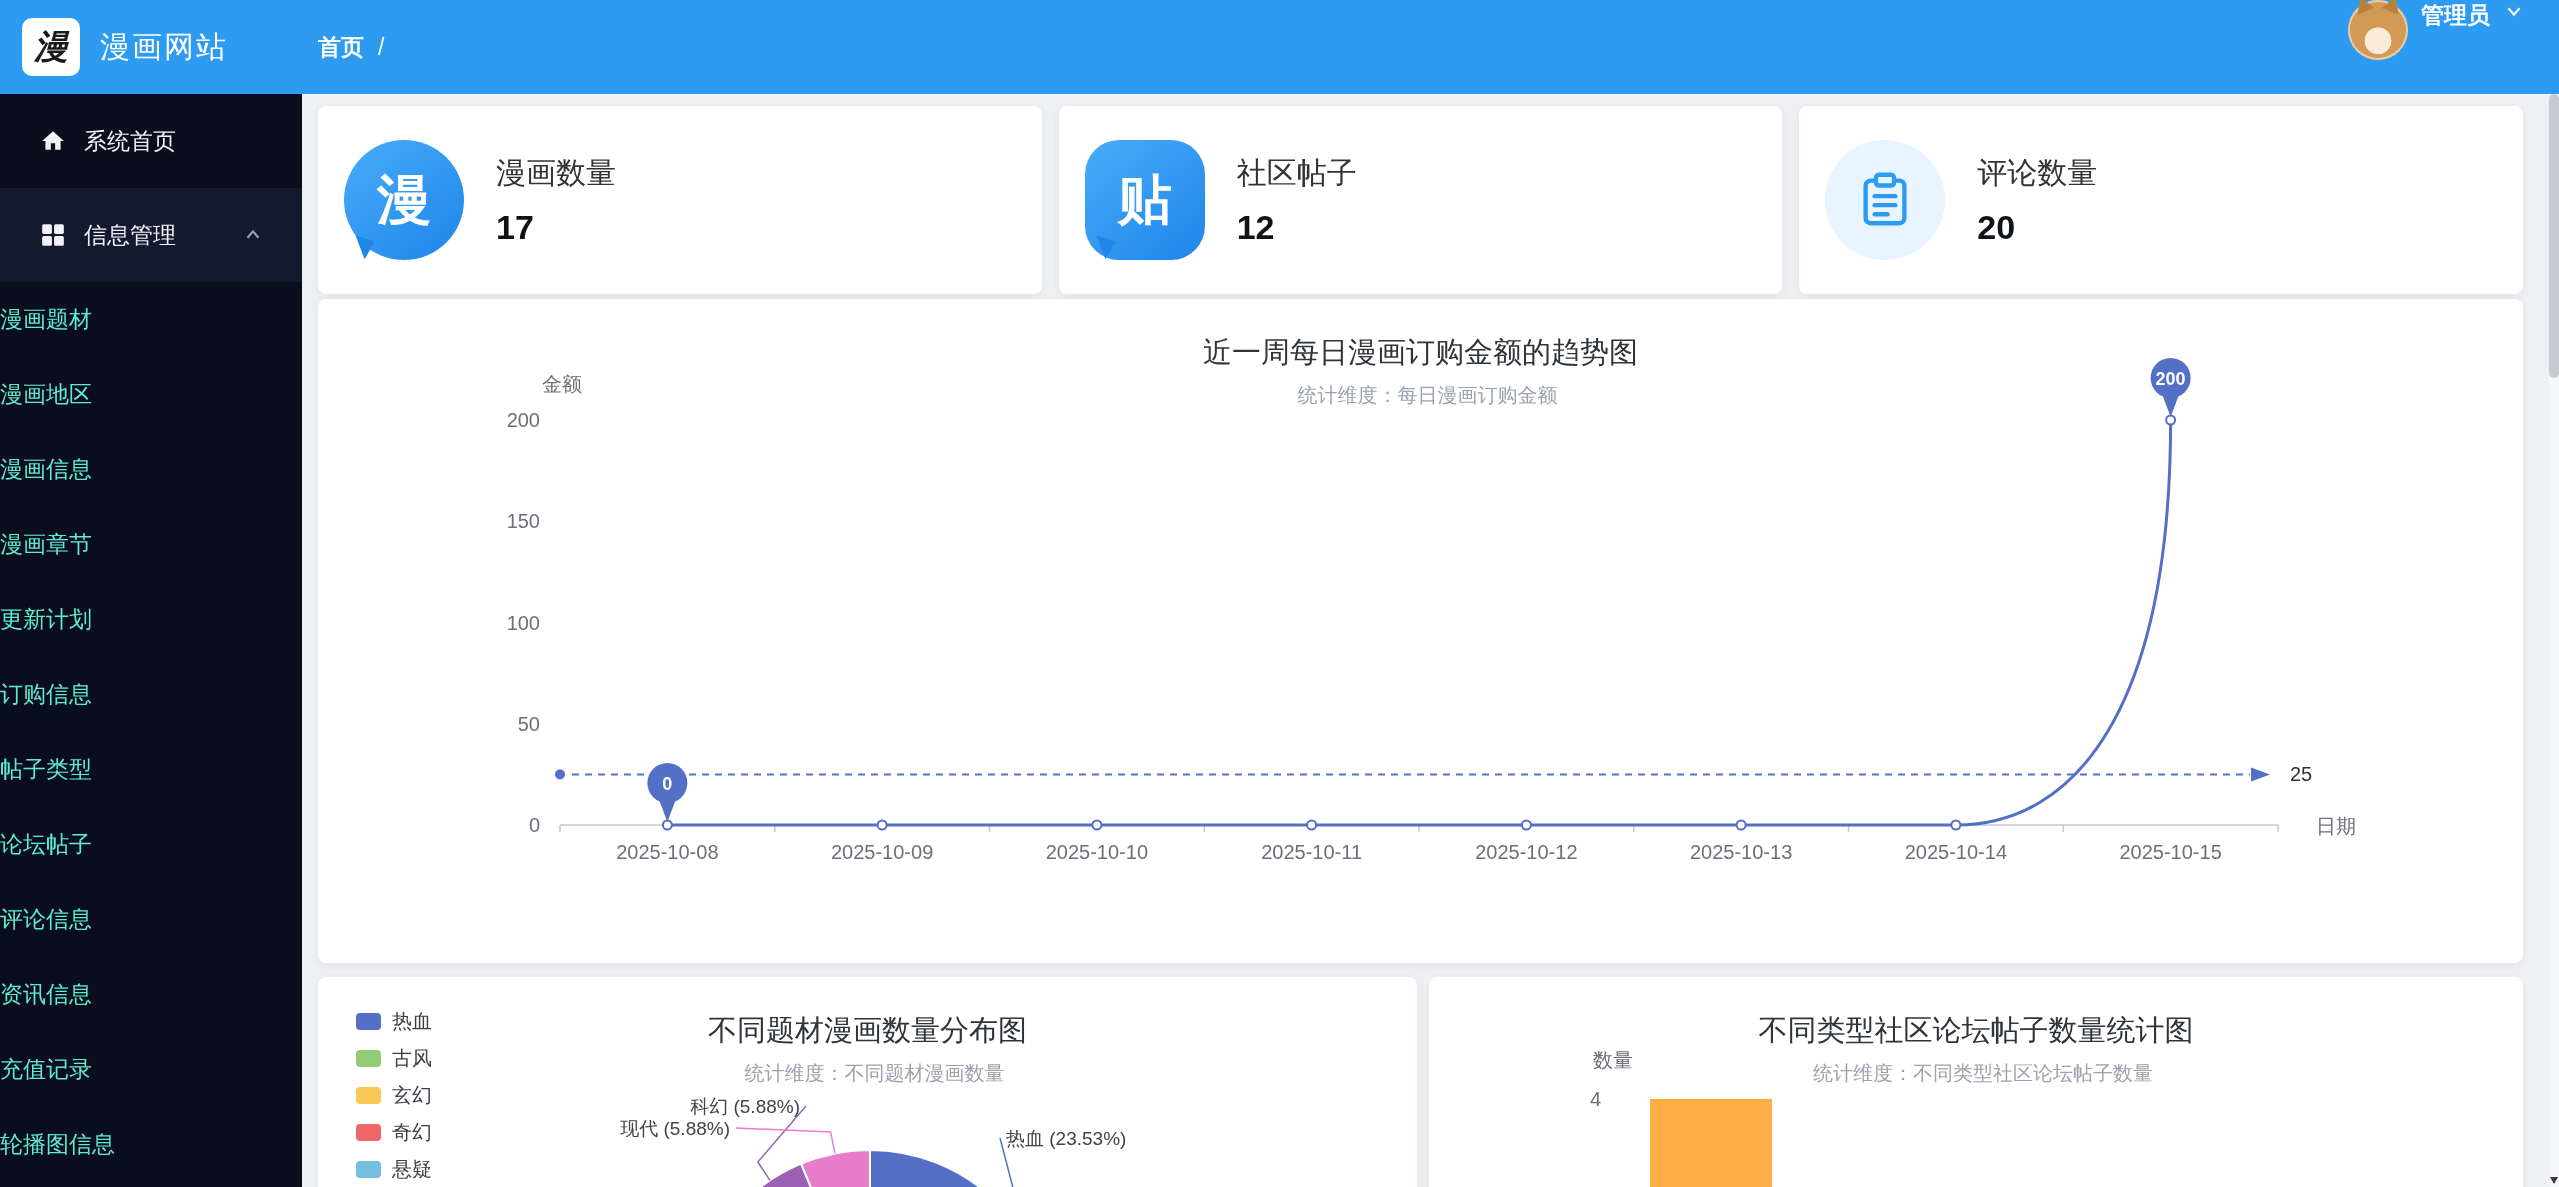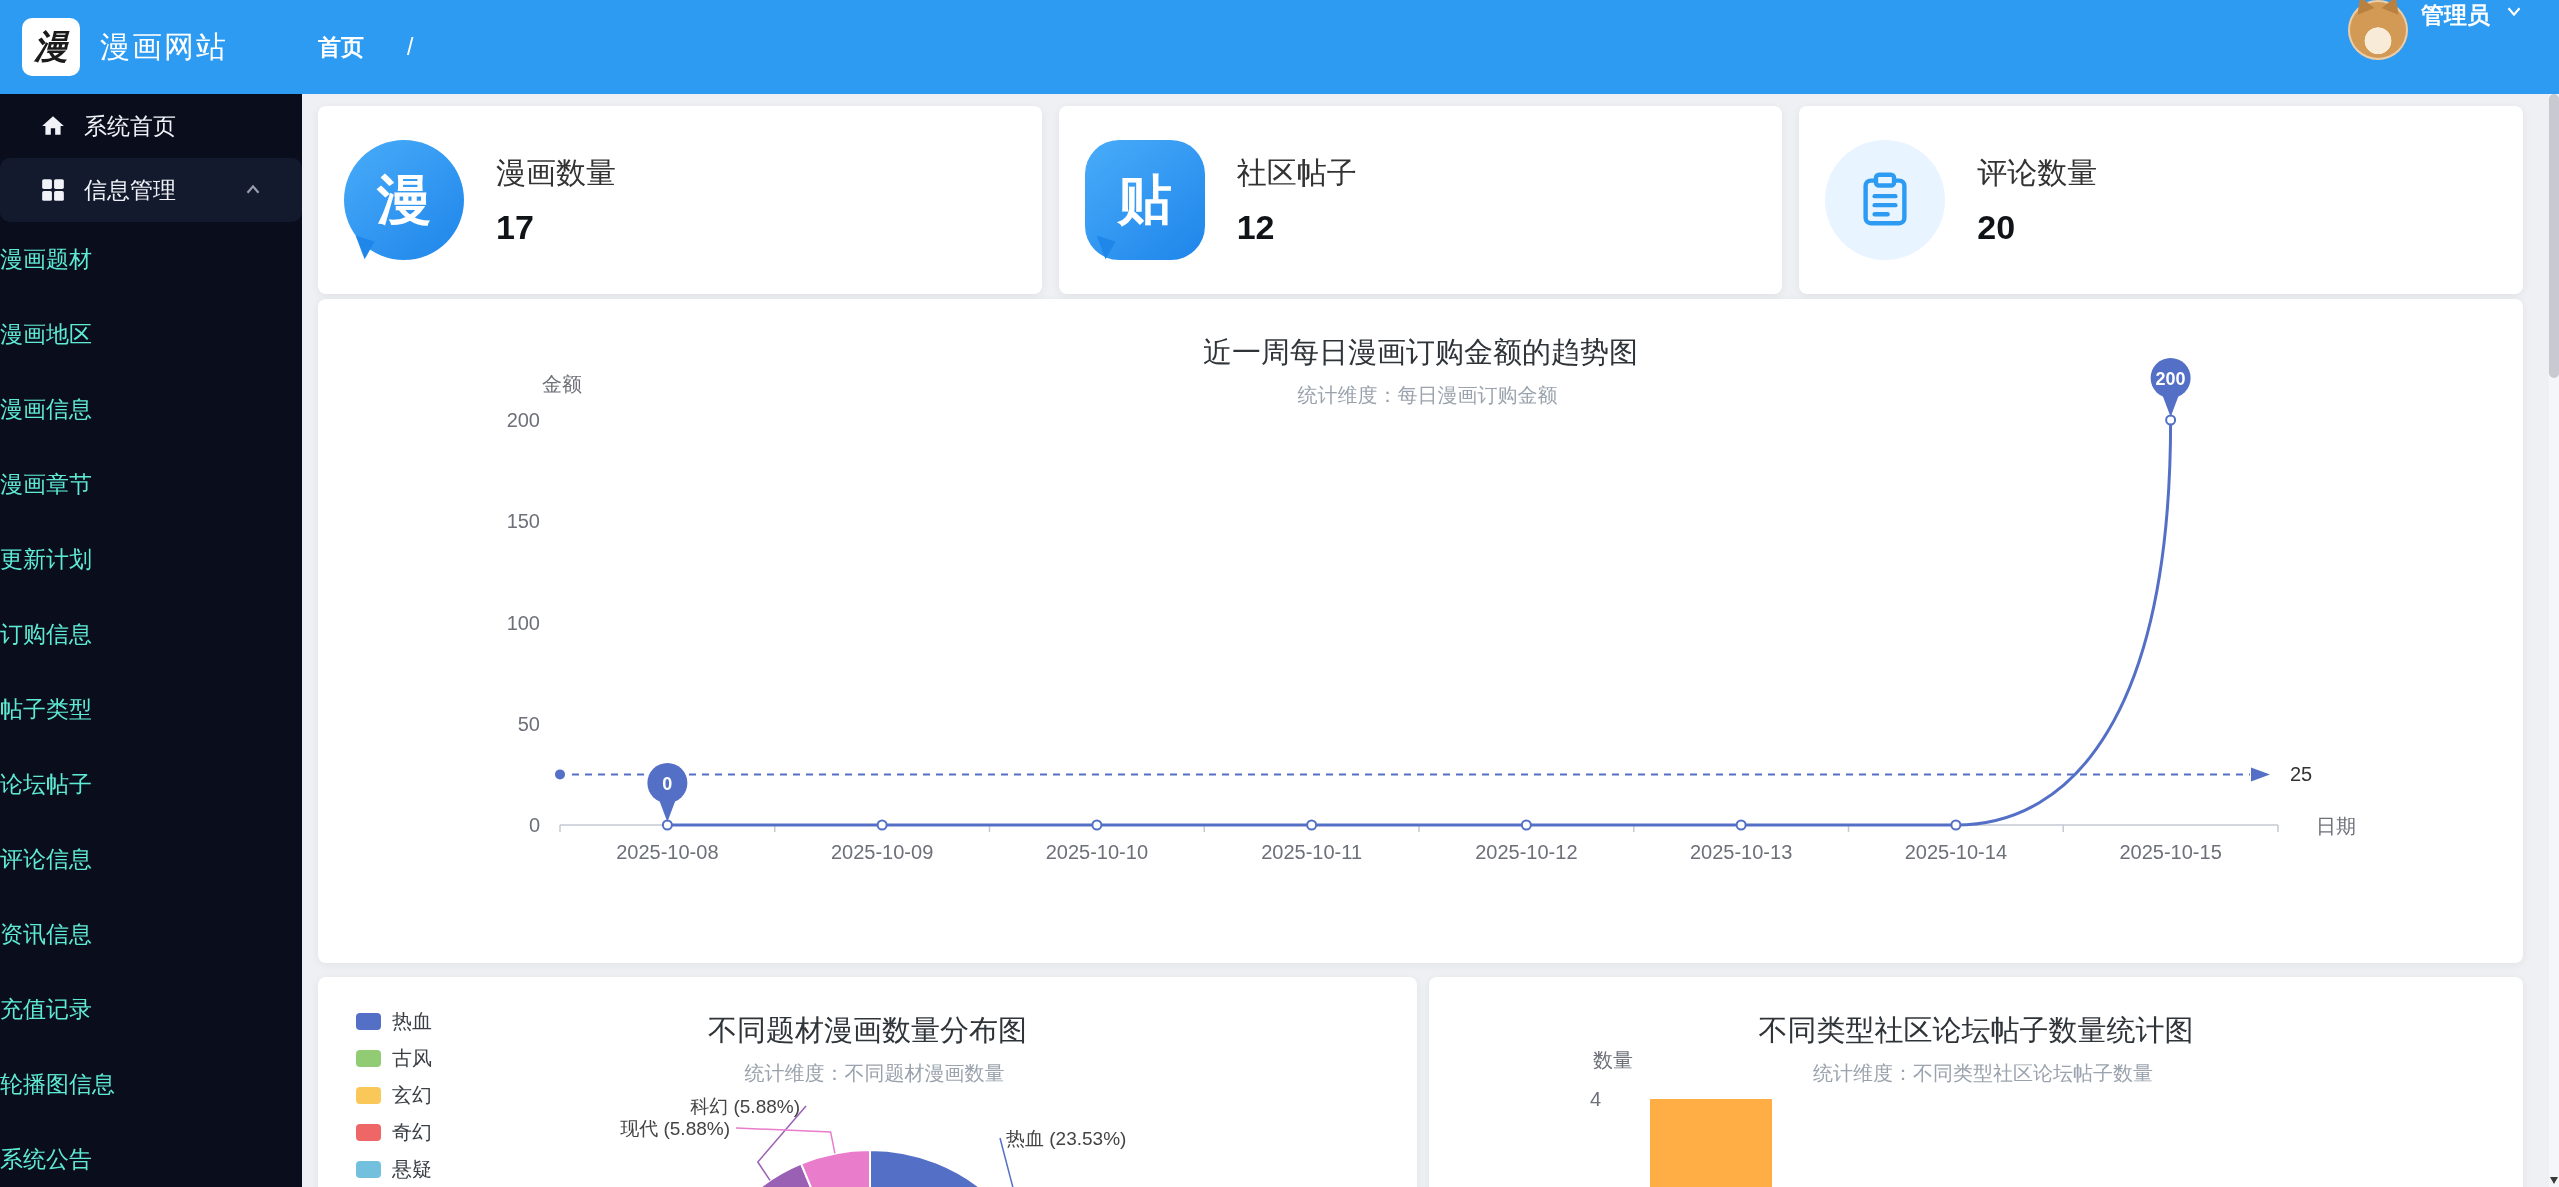--- a/index.html
+++ b/index.html
@@ -8,36 +8,36 @@
        font-family:"Liberation Sans",sans-serif;overflow:hidden;}
 
   
   .header{position:absolute;left:0;top:0;width:100%;height:94px;background:var(--header-bg,#2D9BF2);
           display:flex;align-items:center;z-index:20;}
   .logo-box{width:58px;height:58px;margin-left:22px;background:#fff;border-radius:10px;
             display:flex;align-items:center;justify-content:center;}
   .logo-box span{font-size:34px;font-weight:bold;color:#1b1b1b;font-style:italic;}
   .app-title{color:#fff;font-size:30px;font-weight:normal;margin-left:20px;letter-spacing:2px;}
   .breadcrumb{position:absolute;left:318px;top:0;height:94px;display:flex;align-items:center;
-              color:#fff;font-size:23px;font-weight:bold;cursor:pointer;gap:29px;}
+              color:#fff;font-size:23px;font-weight:bold;cursor:pointer;}
   .breadcrumb .sep{margin-left:14px;font-weight:normal;}
   .user-menu{position:absolute;right:34px;top:0;height:94px;display:flex;align-items:flex-start;gap:13px;cursor:pointer;}
   .avatar{width:60px;height:60px;border-radius:50%;position:relative;
           background:radial-gradient(circle at 50% 68%, #f8ecd8 0 26%, #d29a55 27% 100%);
           box-shadow:inset 0 0 0 2px rgba(255,255,255,.5);}
   .avatar::before,.avatar::after{content:"";position:absolute;top:-4px;width:0;height:0;
           border-left:9px solid transparent;border-right:9px solid transparent;border-bottom:16px solid #b9813f;}
   .avatar::before{left:6px;transform:rotate(-22deg);}
   .avatar::after{right:6px;transform:rotate(22deg);}
   .user-name{color:#fff;font-size:23px;font-weight:bold;}
 
   
   .sidebar{position:absolute;left:0;top:94px;bottom:0;width:302px;background:var(--sidebar-bg,#0A0E1C);}
-  .side-item{height:64px;display:flex;align-items:center;gap:18px;padding-left:40px;
-             color:#F0F2F7;font-size:23px;cursor:pointer;border-radius:10px;}
+  .side-item{height:94px;display:flex;align-items:center;gap:18px;padding-left:40px;
+             color:#F0F2F7;font-size:23px;cursor:pointer;}
   .side-item.active{background:var(--sidebar-active-bg,#141A2E);}
   .side-item svg{flex:0 0 auto;}
   .side-item .chev{margin-left:auto;margin-right:38px;opacity:.8;}
   .sub-item{height:75px;display:flex;align-items:center;color:#5eead4;
             font-size:23px;cursor:pointer;}
 
   
   #stats-row{position:absolute;left:318px;top:106px;right:36px;height:188px;display:flex;gap:17px;}
   .stat-card{flex:1;background:#fff;border-radius:8px;box-shadow:0 2px 10px rgba(0,0,0,.06);
              display:flex;align-items:center;padding-left:26px;box-sizing:border-box;}

